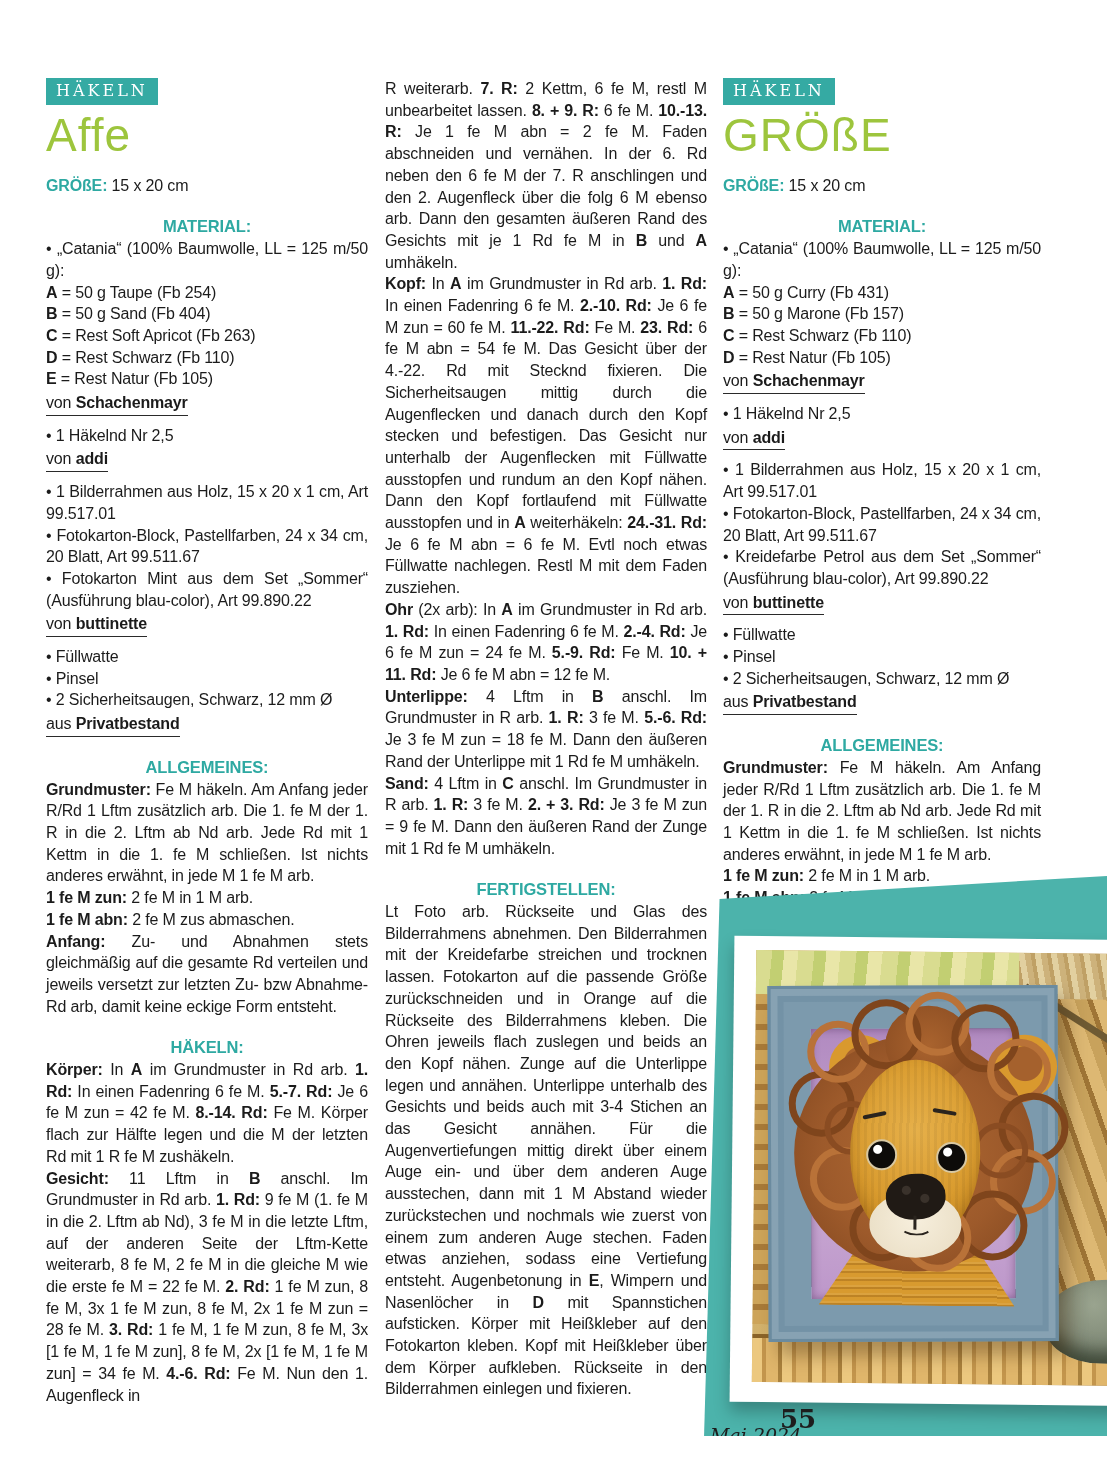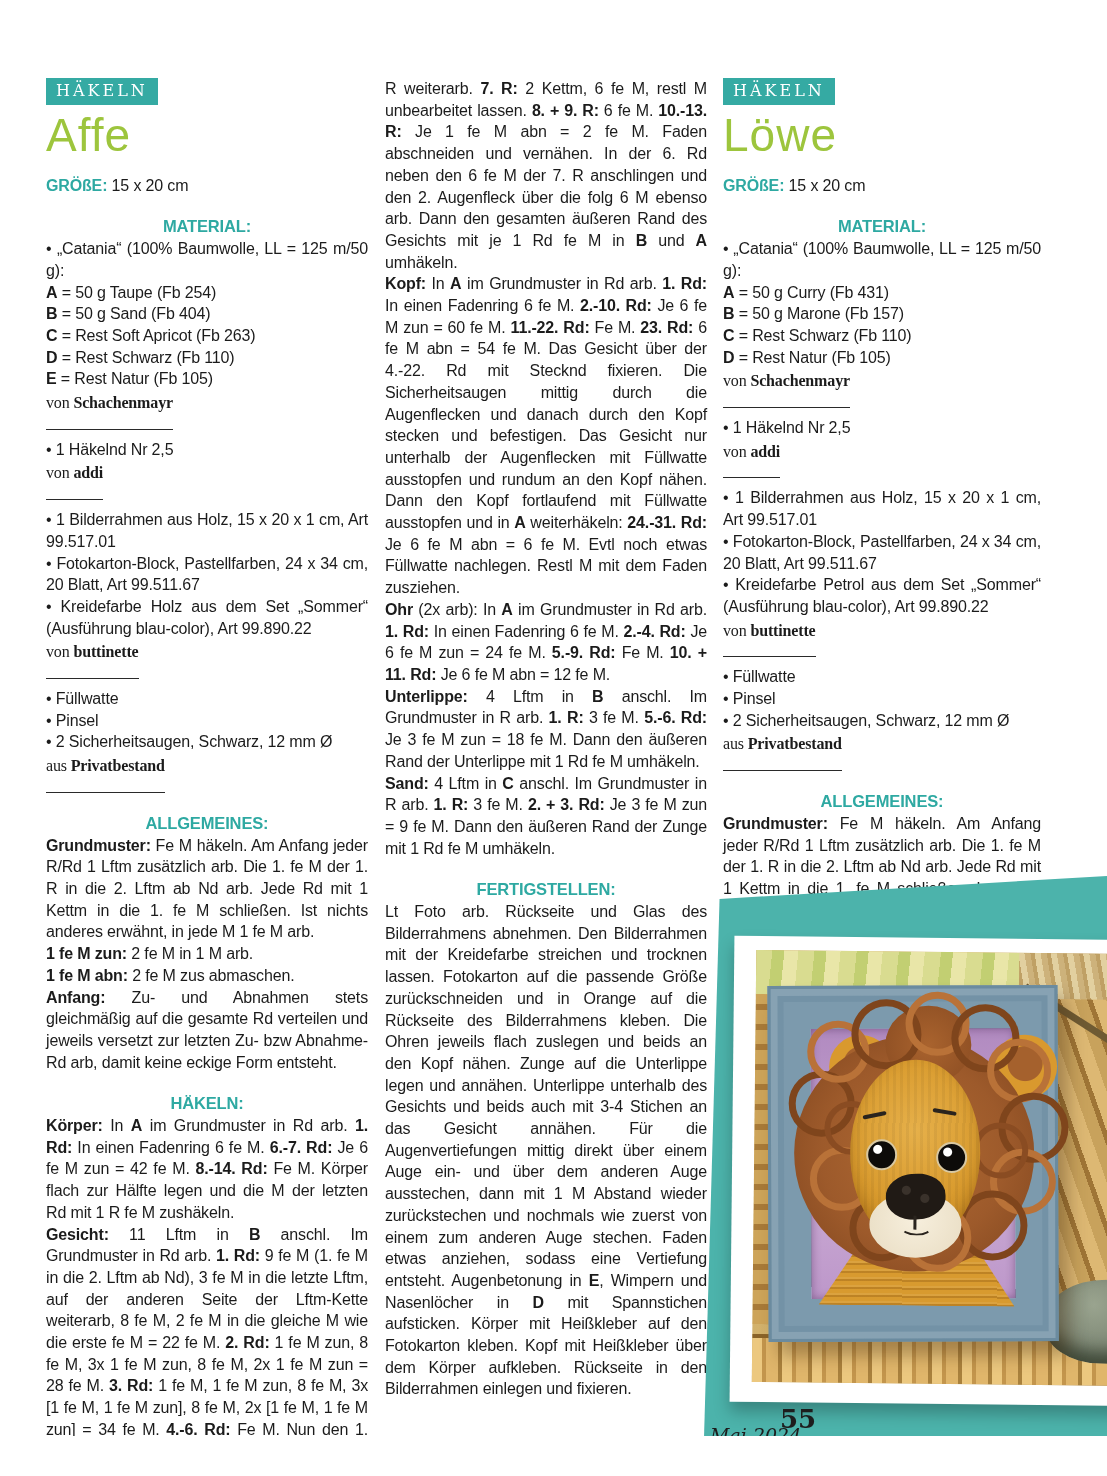--- a/index.html
+++ b/index.html
@@ -10,21 +10,21 @@
   #col2{left:385px;width:322px;}
   #col3{left:723px;width:318px;}
   .badge{display:inline-block;background:#35aaa3;color:#fff;font-family:"DejaVu Serif",serif;
          font-size:16px;letter-spacing:3px;padding:2px 10px 3px;margin:0 0 6px;}
   .title{font-size:46px;line-height:48px;color:#9dc53d;font-weight:400;letter-spacing:1px;margin:0 0 16px;text-align:left;}
   .slabel{color:#2ea9a2;font-weight:bold;font-size:16.5px;margin:20px 0 0;text-align:center;}
   .para{margin:0;}
   .para b{font-weight:bold;}
   .th{color:#2ea9a2;font-weight:bold;}
   .source{margin:2px 0 9px;text-align:left;}
-  .source .src{display:inline-block;border-bottom:1.6px solid #2a2a2a;padding-bottom:15px;font-family:Liberation Serif, serif;}
+  .source .src{display:inline-block;border-bottom:1.6px solid #2a2a2a;padding-bottom:1px;}
   
   .teal-wedge{position:absolute;inset:0;background:#4cb3ab;
       clip-path:polygon(65.0% 62.6%,100% 61.0%,100% 100%,63.6% 100%);}
   .photo{position:absolute;left:732px;top:938px;width:436px;height:466px;background:#fff;
       box-sizing:border-box;padding:14px 16px 20px 22px;transform:rotate(0.6deg);
       box-shadow:0 10px 16px rgba(0,0,0,0.25);}
   .scene{position:relative;width:100%;height:100%;overflow:hidden;
       background:linear-gradient(100deg,#cfae67 0%,#d9b873 45%,#a87f41 100%);}
   .leaves{position:absolute;left:0;top:0;width:70%;height:46px;
       background:repeating-linear-gradient(95deg,#d9dc90 0 16px,#c2cf72 16px 28px,#e9e6a8 28px 42px);}
@@ -93,58 +93,58 @@
         <p class="para"><b>A</b> = 50 g Taupe (Fb 254)</p>
         <p class="para"><b>B</b> = 50 g Sand (Fb 404)</p>
         <p class="para"><b>C</b> = Rest Soft Apricot (Fb 263)</p>
         <p class="para"><b>D</b> = Rest Schwarz (Fb 110)</p>
         <p class="para"><b>E</b> = Rest Natur (Fb 105)</p>
         <p class="para source"><span class="src">von <b>Schachenmayr</b></span></p>
         <p class="para">• 1 Häkelnd Nr 2,5</p>
         <p class="para source"><span class="src">von <b>addi</b></span></p>
         <p class="para">• 1 Bilderrahmen aus Holz, 15 x 20 x 1 cm, Art 99.517.01</p>
         <p class="para">• Fotokarton-Block, Pastellfarben, 24 x 34 cm, 20 Blatt, Art 99.511.67</p>
-        <p class="para">• Kreidefarbe Holz aus dem Set „Sommer“ (Ausführung blau-color), Art 99.890.22</p>
+        <p class="para">• Fotokarton Mint aus dem Set „Sommer“ (Ausführung blau-color), Art 99.890.22</p>
         <p class="para source"><span class="src">von <b>buttinette</b></span></p>
         <p class="para">• Füllwatte</p>
         <p class="para">• Pinsel</p>
         <p class="para">• 2 Sicherheitsaugen, Schwarz, 12 mm Ø</p>
         <p class="para source"><span class="src">aus <b>Privatbestand</b></span></p>
       </div>
     <h3 class="slabel">ALLGEMEINES:</h3>
     <div>
         <p class="para"><b>Grundmuster:</b> Fe M häkeln. Am Anfang jeder R/Rd 1 Lftm zusätzlich arb. Die 1. fe M der 1. R in die 2. Lftm ab Nd arb. Jede Rd mit 1 Kettm in die 1. fe M schließen. Ist nichts anderes erwähnt, in jede M 1 fe M arb.</p>
         <p class="para"><b>1 fe M zun:</b> 2 fe M in 1 M arb.</p>
         <p class="para"><b>1 fe M abn:</b> 2 fe M zus abmaschen.</p>
         <p class="para"><b>Anfang:</b> Zu- und Abnahmen stets gleichmäßig auf die gesamte Rd verteilen und jeweils versetzt zur letzten Zu- bzw Abnahme-Rd arb, damit keine eckige Form entsteht.</p>
       </div>
     <h3 class="slabel">HÄKELN:</h3>
     <div>
-        <p class="para"><b>Körper:</b> In <b>A</b> im Grundmuster in Rd arb. <b>1. Rd:</b> In einen Fadenring 6 fe M. <b>6.-7. Rd:</b> Je 6 fe M zun = 42 fe M. <b>8.-14. Rd:</b> Fe M. Körper flach zur Hälfte legen und die M der letzten Rd mit 1 R fe M zushäkeln.</p>
+        <p class="para"><b>Körper:</b> In <b>A</b> im Grundmuster in Rd arb. <b>1. Rd:</b> In einen Fadenring 6 fe M. <b>5.-7. Rd:</b> Je 6 fe M zun = 42 fe M. <b>8.-14. Rd:</b> Fe M. Körper flach zur Hälfte legen und die M der letzten Rd mit 1 R fe M zushäkeln.</p>
         <p class="para"><b>Gesicht:</b> 11 Lftm in <b>B</b> anschl. Im Grundmuster in Rd arb. <b>1. Rd:</b> 9 fe M (1. fe M in die 2. Lftm ab Nd), 3 fe M in die letzte Lftm, auf der anderen Seite der Lftm-Kette weiterarb, 8 fe M, 2 fe M in die gleiche M wie die erste fe M = 22 fe M. <b>2. Rd:</b> 1 fe M zun, 8 fe M, 3x 1 fe M zun, 8 fe M, 2x 1 fe M zun = 28 fe M. <b>3. Rd:</b> 1 fe M, 1 fe M zun, 8 fe M, 3x [1 fe M, 1 fe M zun], 8 fe M, 2x [1 fe M, 1 fe M zun] = 34 fe M. <b>4.-6. Rd:</b> Fe M. Nun den 1. Augenfleck in</p>
       </div>
   </div>
 
   <div class="col" id="col2">
     <div>
         <p class="para">R weiterarb. <b>7. R:</b> 2 Kettm, 6 fe M, restl M unbearbeitet lassen. <b>8. + 9. R:</b> 6 fe M. <b>10.-13. R:</b> Je 1 fe M abn = 2 fe M. Faden abschneiden und vernähen. In der 6. Rd neben den 6 fe M der 7. R anschlingen und den 2. Augenfleck über die folg 6 M ebenso arb. Dann den gesamten äußeren Rand des Gesichts mit je 1 Rd fe M in <b>B</b> und <b>A</b> umhäkeln.</p>
         <p class="para"><b>Kopf:</b> In <b>A</b> im Grundmuster in Rd arb. <b>1. Rd:</b> In einen Fadenring 6 fe M. <b>2.-10. Rd:</b> Je 6 fe M zun = 60 fe M. <b>11.-22. Rd:</b> Fe M. <b>23. Rd:</b> 6 fe M abn = 54 fe M. Das Gesicht über der 4.-22. Rd mit Stecknd fixieren. Die Sicherheitsaugen mittig durch die Augenflecken und danach durch den Kopf stecken und befestigen. Das Gesicht nur unterhalb der Augenflecken mit Füllwatte ausstopfen und rundum an den Kopf nähen. Dann den Kopf fortlaufend mit Füllwatte ausstopfen und in <b>A</b> weiterhäkeln: <b>24.-31. Rd:</b> Je 6 fe M abn = 6 fe M. Evtl noch etwas Füllwatte nachlegen. Restl M mit dem Faden zusziehen.</p>
         <p class="para"><b>Ohr</b> (2x arb): In <b>A</b> im Grundmuster in Rd arb. <b>1. Rd:</b> In einen Fadenring 6 fe M. <b>2.-4. Rd:</b> Je 6 fe M zun = 24 fe M. <b>5.-9. Rd:</b> Fe M. <b>10. + 11. Rd:</b> Je 6 fe M abn = 12 fe M.</p>
         <p class="para"><b>Unterlippe:</b> 4 Lftm in <b>B</b> anschl. Im Grundmuster in R arb. <b>1. R:</b> 3 fe M. <b>5.-6. Rd:</b> Je 3 fe M zun = 18 fe M. Dann den äußeren Rand der Unterlippe mit 1 Rd fe M umhäkeln.</p>
         <p class="para"><b>Sand:</b> 4 Lftm in <b>C</b> anschl. Im Grundmuster in R arb. <b>1. R:</b> 3 fe M. <b>2. + 3. Rd:</b> Je 3 fe M zun = 9 fe M. Dann den äußeren Rand der Zunge mit 1 Rd fe M umhäkeln.</p>
       </div>
     <h3 class="slabel">FERTIGSTELLEN:</h3>
     <div>
         <p class="para">Lt Foto arb. Rückseite und Glas des Bilderrahmens abnehmen. Den Bilderrahmen mit der Kreidefarbe streichen und trocknen lassen. Fotokarton auf die passende Größe zurückschneiden und in Orange auf die Rückseite des Bilderrahmens kleben. Die Ohren jeweils flach zuslegen und beids an den Kopf nähen. Zunge auf die Unterlippe legen und annähen. Unterlippe unterhalb des Gesichts und beids auch mit 3-4 Stichen an das Gesicht annähen. Für die Augenvertiefungen mittig direkt über einem Auge ein- und über dem anderen Auge ausstechen, dann mit 1 M Abstand wieder zurückstechen und nochmals wie zuerst von einem zum anderen Auge stechen. Faden etwas anziehen, sodass eine Vertiefung entsteht. Augenbetonung in <b>E</b>, Wimpern und Nasenlöcher in <b>D</b> mit Spannstichen aufsticken. Körper mit Heißkleber auf den Fotokarton kleben. Kopf mit Heißkleber über dem Körper aufkleben. Rückseite in den Bilderrahmen einlegen und fixieren.</p>
       </div>
   </div>
 
   <div class="col" id="col3">
     <div class="badge">HÄKELN</div>
-    <h1 class="title">Löwe</h1>
+    <h1 class="title">GRÖßE</h1>
     <p class="para"><b class="th">GRÖßE:</b> 15 x 20 cm</p>
     <h3 class="slabel">MATERIAL:</h3>
     <div>
         <p class="para">• „Catania“ (100% Baumwolle, LL = 125 m/50 g):</p>
         <p class="para"><b>A</b> = 50 g Curry (Fb 431)</p>
         <p class="para"><b>B</b> = 50 g Marone (Fb 157)</p>
         <p class="para"><b>C</b> = Rest Schwarz (Fb 110)</p>
         <p class="para"><b>D</b> = Rest Natur (Fb 105)</p>
         <p class="para source"><span class="src">von <b>Schachenmayr</b></span></p>
         <p class="para">• 1 Häkelnd Nr 2,5</p>

